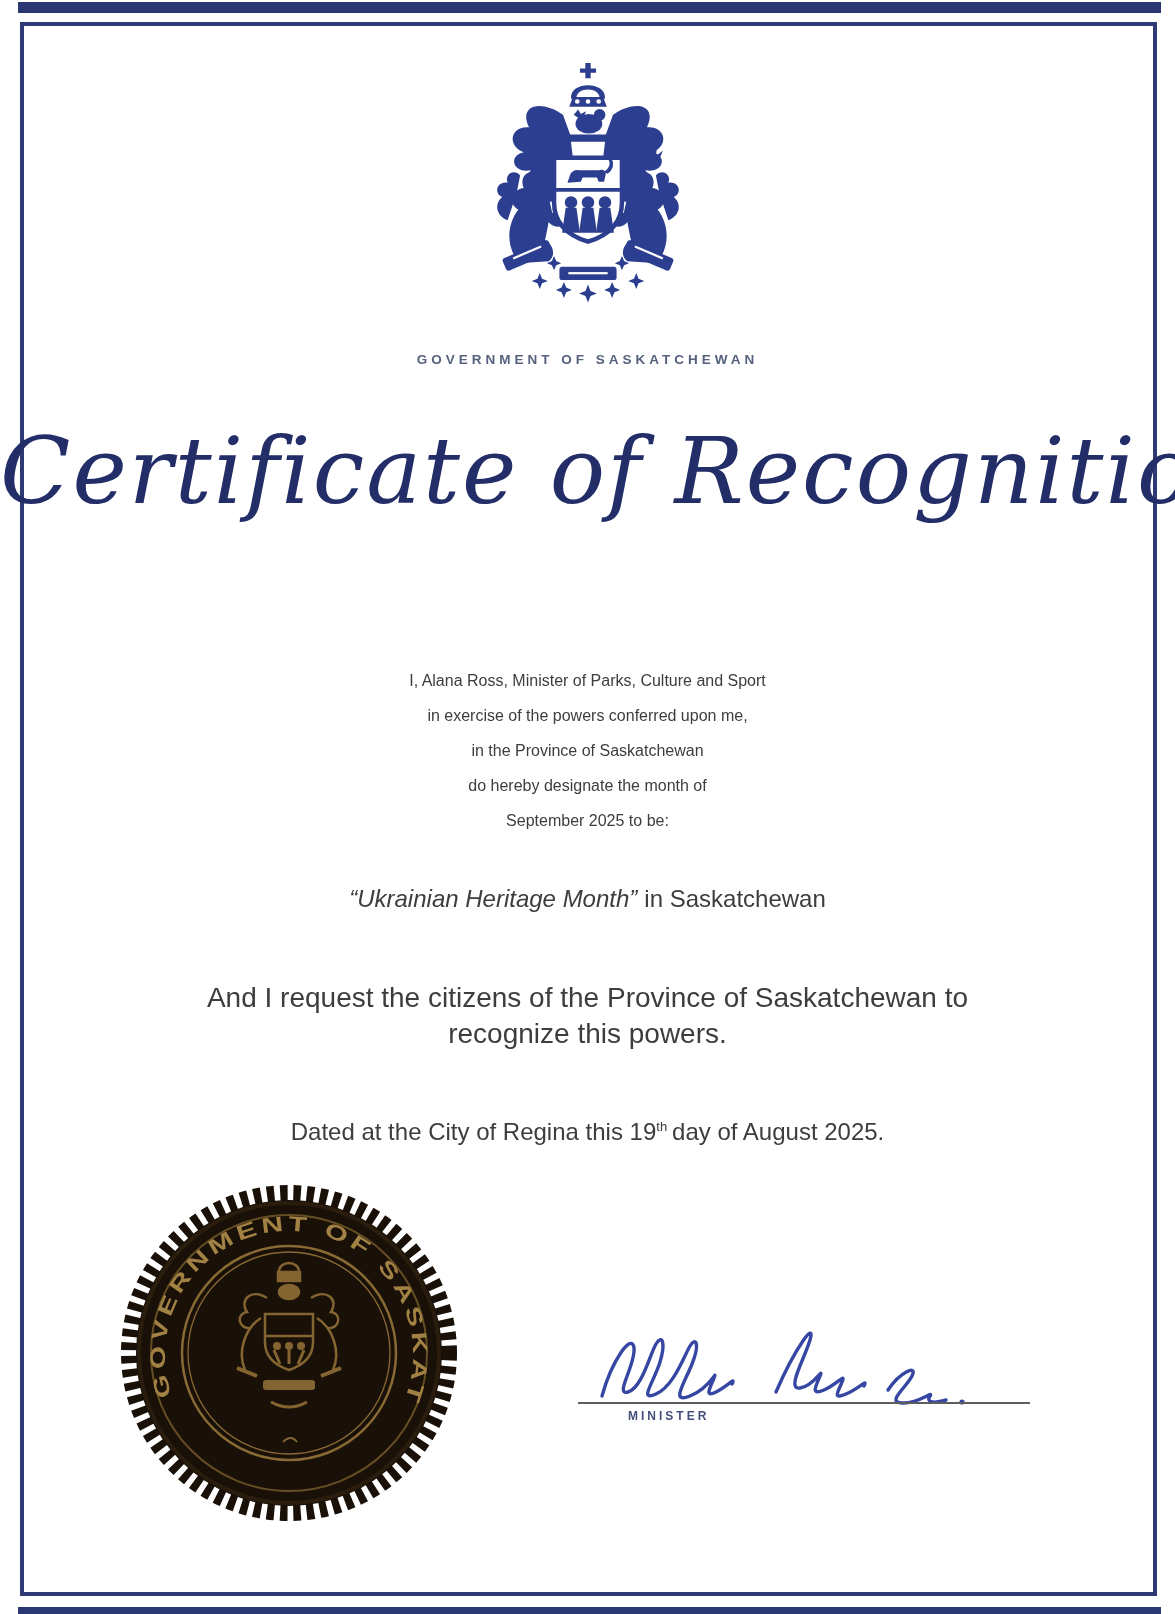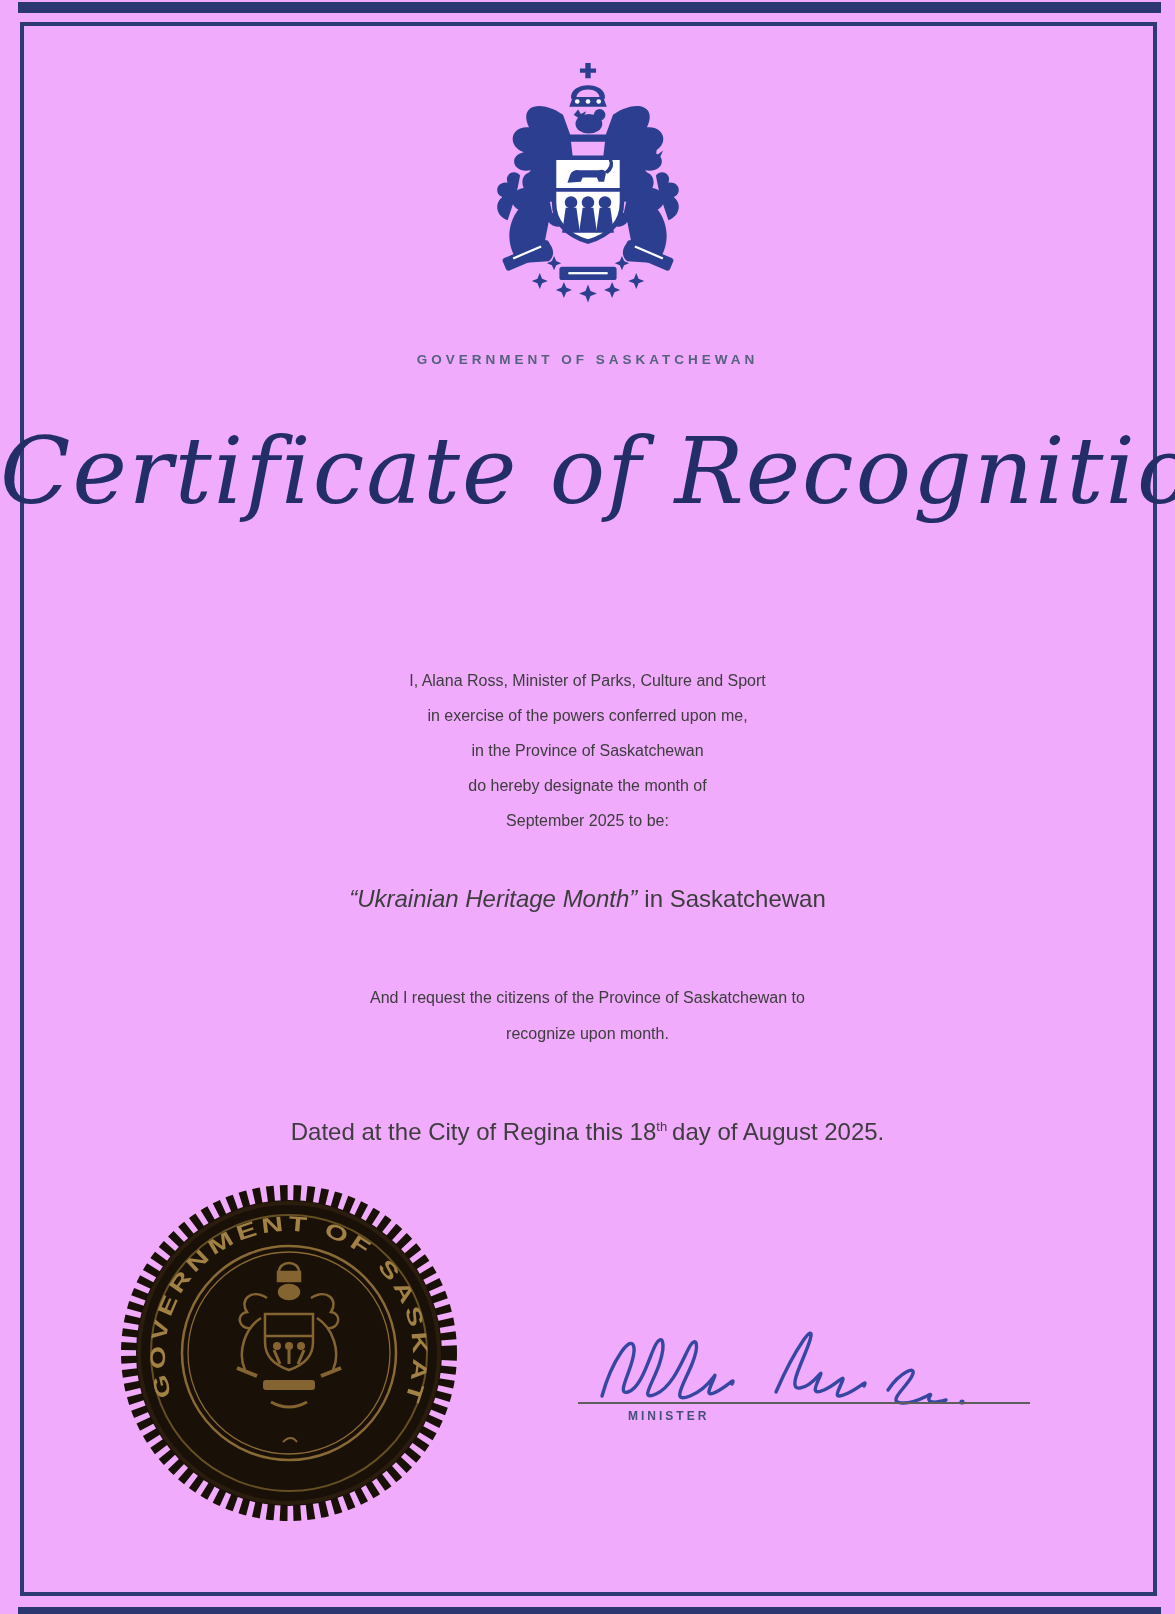--- a/index.html
+++ b/index.html
@@ -1,18 +1,18 @@
 <!DOCTYPE html>
 <html><head>
 <meta charset="utf-8">
 <style>
   html,body { margin:0; padding:0; background:#e9e9e9; }
   .page {
     position:relative; width:1175px; height:1614px; margin:0 auto;
-    background:#f0abfc; overflow:hidden;
+    background:#ffffff; overflow:hidden;
     font-family:"Liberation Sans", sans-serif;
   }
   
   .bar-top    { position:absolute; left:18px; right:14px; top:2px;  height:11px; background:#2b3771; }
   .bar-bottom { position:absolute; left:18px; right:14px; bottom:0; height:7px;  background:#2b3771; }
   .inner-border {
     position:absolute; left:20px; top:22px; right:18px; bottom:18px;
     border:4px solid #2e3a73;
   }
   
@@ -32,21 +32,21 @@
     font-size:16px; color:#3d3d3d; line-height:35px;
   }
   .designation {
     position:absolute; left:0; right:0; top:885px; text-align:center;
     font-size:24px; color:#3d3d3d;
   }
   .designation .quoted { font-style:italic; }
   .designation .rest { margin-left:7px; }
   .request {
     position:absolute; left:0; right:0; top:980px; text-align:center;
-    font-size:16px; color:#3d3d3d; line-height:36px;
+    font-size:28px; color:#3d3d3d; line-height:36px;
   }
   .dated {
     position:absolute; left:0; right:0; top:1118px; text-align:center;
     font-size:24px; color:#3d3d3d;
   }
   .dated sup { font-size:13px; }
   .dated .after { margin-left:5px; }
   
   .seal-wrap { position:absolute; left:116px; top:1180px; width:346px; height:346px; }
   
@@ -156,25 +156,25 @@
     <div>do hereby designate the month of</div>
     <div>September 2025 to be:</div>
   </div>
 
   <div class="designation">
     <span class="quoted">“Ukrainian Heritage Month”</span><span class="rest">in Saskatchewan</span>
   </div>
 
   <div class="request">
     <div>And I request the citizens of the Province of Saskatchewan to</div>
-    <div>recognize upon month.</div>
+    <div>recognize this powers.</div>
   </div>
 
   <div class="dated">
-    <span>Dated at the City of Regina this 18</span><sup>th</sup><span class="after">day of August 2025.</span>
+    <span>Dated at the City of Regina this 19</span><sup>th</sup><span class="after">day of August 2025.</span>
   </div>
 
   <div class="seal-wrap">
     <svg viewBox="0 0 346 346" width="346" height="346">
       <defs>
         <path id="sealArc" d="M 56,216 A 124,124 0 1 1 290,216" fill="none"></path>
       </defs>
 
       <circle cx="173" cy="173" r="160" fill="none" stroke="#191008" stroke-width="16" stroke-dasharray="7.5 5.8"></circle>
 

